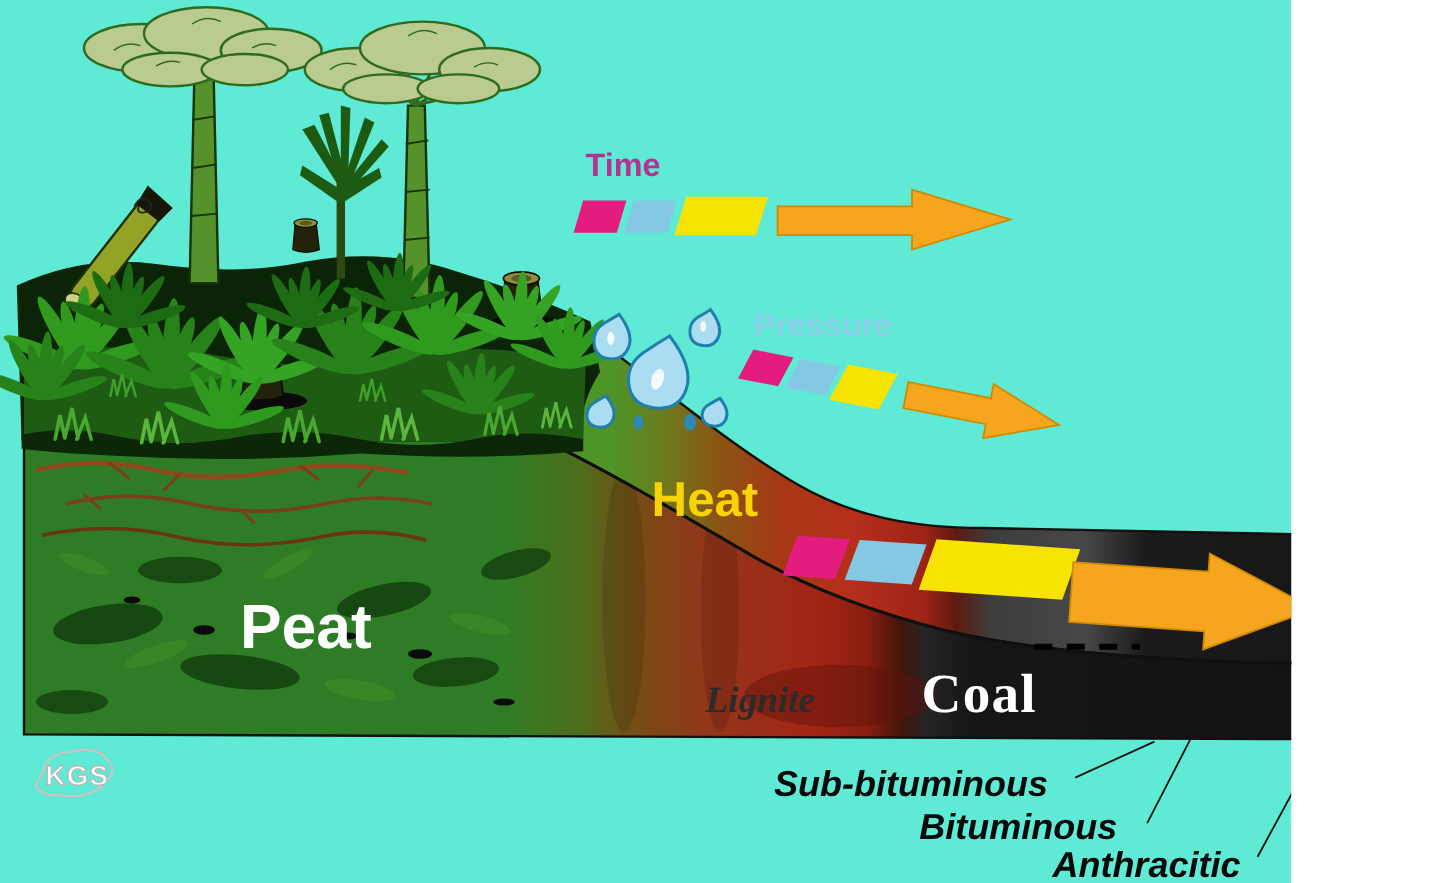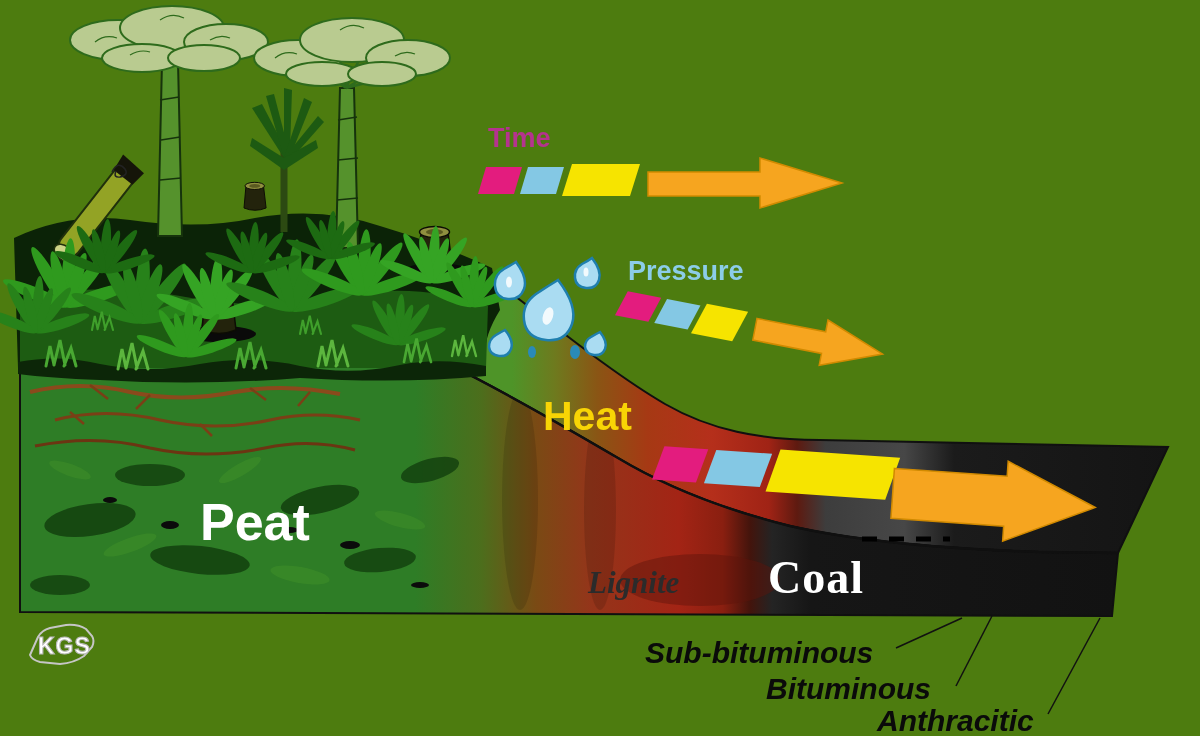--- a/index.html
+++ b/index.html
@@ -1,17 +1,17 @@
 <!DOCTYPE html>
 <html><head>
 <meta charset="utf-8">
 <style>
   html,body { margin:0; padding:0; background:#ffffff; }
   .stage {
-    position:relative; width:1200px; height:736px; background:#4d7c0f;
+    position:relative; width:1076px; height:736px; background:#5eead4;
     overflow:hidden; font-family:"Liberation Sans", sans-serif;
   }
   svg { position:absolute; inset:0; display:block; }
   text { user-select:none; }
   .lbl-process { font:700 27px "Liberation Sans", sans-serif; }
   .lbl-heat    { font:700 41px "Liberation Sans", sans-serif; }
   .lbl-peat    { font:700 52px "Liberation Sans", sans-serif; fill:#ffffff; }
   .lbl-coal    { font:700 46px "Liberation Serif", serif; fill:#ffffff; letter-spacing:1px; }
   .lbl-lignite { font:italic 700 31px "Liberation Serif", serif; fill:#2b2b2b; }
   .lbl-rank    { font:italic 700 30px "Liberation Sans", sans-serif; fill:#0a0a0a; }

